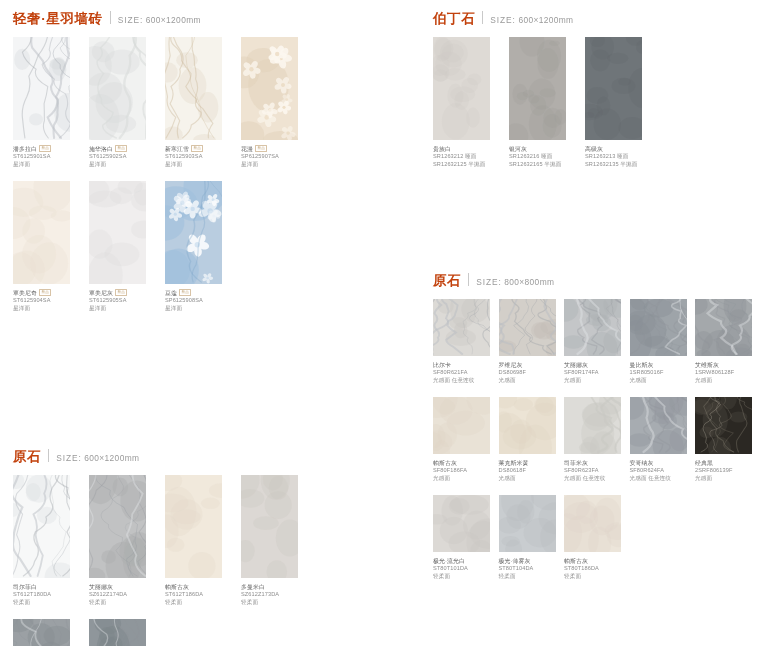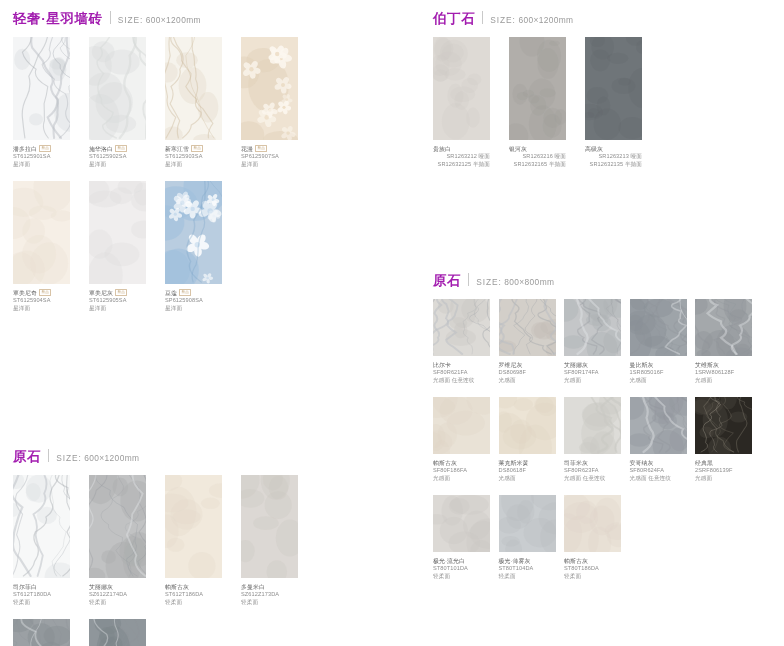--- a/index.html
+++ b/index.html
@@ -14,21 +14,21 @@
   .page{position:relative;width:784px;height:646px;}
   .col{position:absolute;top:0;}
   .col-left{left:0;width:410px;}
   .col-right{left:420px;width:364px;}
 
   
   .sec{position:absolute;}
   .sec-head{display:flex;align-items:baseline;gap:7px;margin-bottom:11px;}
   .sec-title{
     font-size:13.5px;font-weight:bold;letter-spacing:.6px;
-    color:#a21caf;line-height:1;
+    color:#c2410c;line-height:1;
     font-family:"Liberation Sans","DejaVu Sans",sans-serif;
   }
   .sec-div{
     display:inline-block;width:1px;height:13px;background:#c9c9c9;
     position:relative;top:1px;
   }
   .sec-size{
     font-size:8.4px;color:#9a9a9a;letter-spacing:.35px;white-space:nowrap;
   }
   .sec-size .sz-lbl{letter-spacing:.9px;}
@@ -547,21 +547,21 @@
                 <path d="M23.8,-2 Q21.5,5.4 28.5,12.7 Q31.1,20.1 23.5,27.4 Q20.7,34.8 14.7,42.1 Q11.6,49.5 11.4,56.9 Q15.8,64.2 2.0,71.6 Q-2.5,78.9 -6.4,86.3 Q-10.4,93.6 1.9,101.0" fill="none" stroke="#8d9399" stroke-width="1.30" opacity="0.3" stroke-linecap="round"></path>
                 <path d="M26.1,-2 Q24.1,4.4 28.0,10.9 Q30.7,17.3 27.2,23.8 Q26.6,30.2 36.5,36.6 Q34.4,43.1 45.7,49.5 Q42.0,55.9 42.5,62.4 Q41.8,68.8 38.0,75.3 Q33.0,81.7 34.1,88.1 Q34.6,94.6 28.3,101.0" fill="none" stroke="#e6e9ec" stroke-width="1.07" opacity="0.4" stroke-linecap="round"></path>
                 <path d="M4.9,-2 Q4.2,6.6 17.7,15.2 Q21.7,23.8 8.9,32.3 Q6.0,40.9 15.8,49.5 Q13.7,58.1 10.6,66.7 Q11.8,75.3 4.6,83.8 Q3.3,92.4 10.5,101.0" fill="none" stroke="#e6e9ec" stroke-width="1.30" opacity="0.4" stroke-linecap="round"></path>
               </svg>
             </div>
           </div>
         </div>
       </div>
     </div>
   <div class="col col-right" id="col-right">
-      <div class="sec" style="top: 10px; left: 13px; text-align: right;">
+      <div class="sec" style="top: 10px; left: 13px;">
         <div class="sec-head">
           <span class="sec-title">伯丁石</span>
           <span class="sec-div"></span>
           <span class="sec-size"><span class="sz-lbl">SIZE:</span> <span>600×1200mm</span></span>
         </div>
         <div class="grid" style="width: 211px; gap: 12px 19px;">
           <div class="item" style="width: 57px;">
             <div class="swatch" style="width: 57px; height: 103px;">
               <svg class="veins" viewBox="0 0 57 103" preserveAspectRatio="none" width="57" height="103">
     <rect width="57" height="103" fill="#dedad5"></rect>

